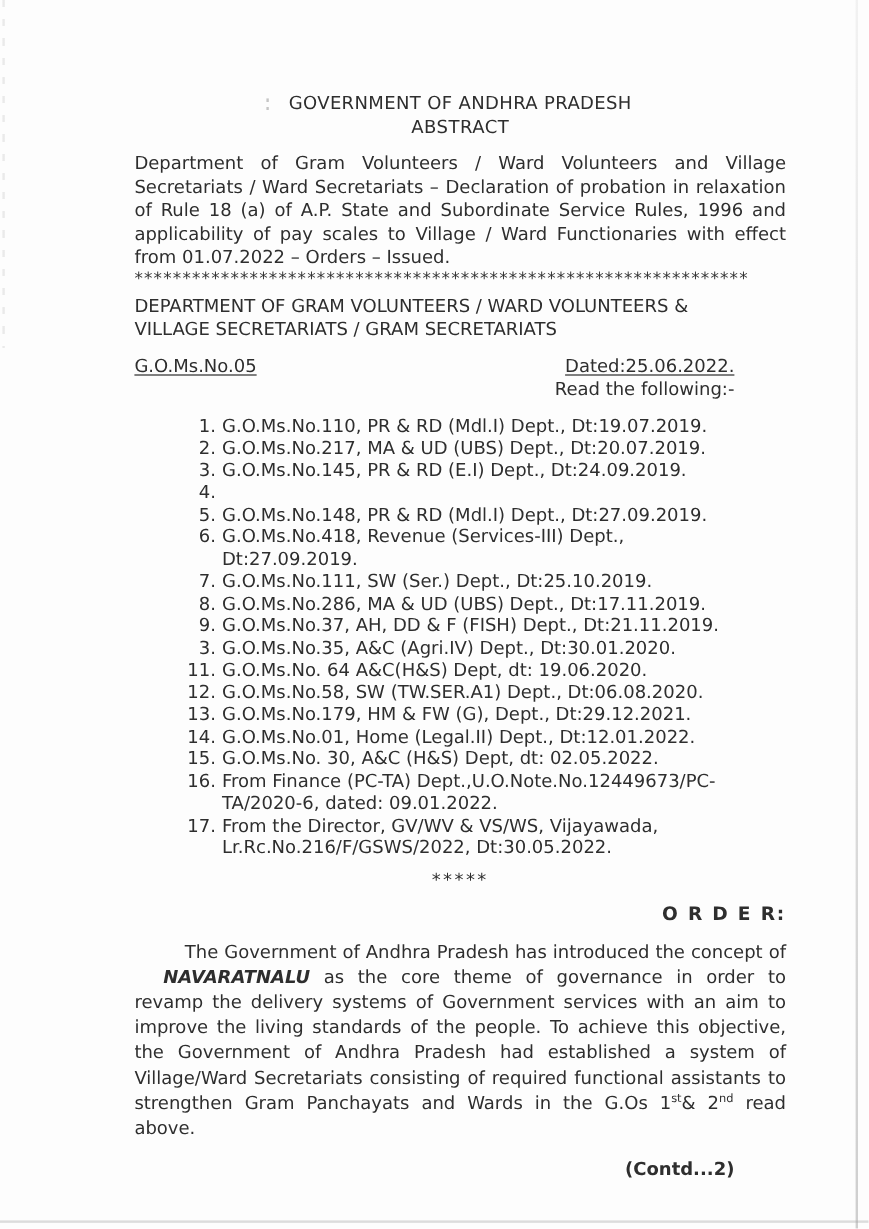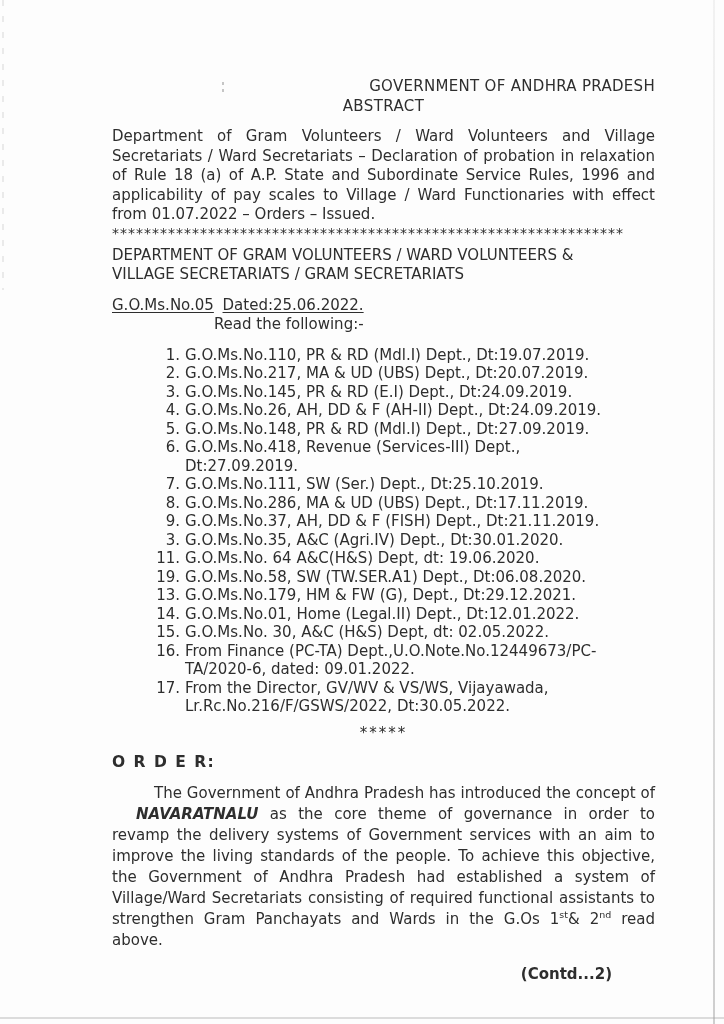--- a/index.html
+++ b/index.html
@@ -17,21 +17,21 @@
     color: #2e2e2e;
     font-size: 15px;
   }
   .content {
     position: absolute;
     left: 112px;
     top: 77px;
     width: 543px;
   }
   .doc-title {
-    text-align: right;
+    text-align: center;
     line-height: 18px;
     letter-spacing: 0.3px;
   }
   .doc-subtitle {
     text-align: center;
     line-height: 18px;
     margin-top: 2px;
     letter-spacing: 0.4px;
   }
   .subject {
@@ -47,20 +47,21 @@
     line-height: 16px;
     letter-spacing: 1px;
     margin-top: 0px;
   }
   .dept-heading {
     line-height: 19px;
   }
   .dept-heading.first { margin-top: 5px; }
   .meta-row {
     display: flex;
+    justify-content: space-between;
     align-items: flex-start;
     margin-top: 12px;
   }
   .go-number {
     text-decoration: underline;
     text-underline-offset: 2px;
   }
   .meta-right {
     text-align: right;
     padding-right: 43px;
@@ -89,20 +90,21 @@
     margin-top: 8px;
     line-height: 18px;
     letter-spacing: 2px;
   }
   .order-heading {
     font-weight: bold;
     margin-top: 10px;
     line-height: 20px;
     font-size: 15.5px;
     letter-spacing: 1.5px;
+    text-align: right;
   }
   .order-paragraph {
     margin: 11px 0 0 0;
     text-align: justify;
     line-height: 21px;
     text-indent: 42px;
   }
   .seg-normal { }
   .seg-bold-italic {
     font-weight: bold;
@@ -201,23 +203,20 @@
           </div>
         </li>
         <li class="ref-row">
           <div class="ref-num">3.</div>
           <div class="ref-lines">
             <div>G.O.Ms.No.145, PR &amp; RD (E.I) Dept., Dt:24.09.2019.</div>
           </div>
         </li>
         <li class="ref-row">
           <div class="ref-num">4.</div>
-          <div class="ref-lines">
-            <div>G.O.Ms.No.26, AH, DD &amp; F (AH-II) Dept., Dt:24.09.2019.</div>
-          </div>
         </li>
         <li class="ref-row">
           <div class="ref-num">5.</div>
           <div class="ref-lines">
             <div>G.O.Ms.No.148, PR &amp; RD (Mdl.I) Dept., Dt:27.09.2019.</div>
           </div>
         </li>
         <li class="ref-row">
           <div class="ref-num">6.</div>
           <div class="ref-lines">
@@ -249,21 +248,21 @@
             <div>G.O.Ms.No.35, A&amp;C (Agri.IV) Dept., Dt:30.01.2020.</div>
           </div>
         </li>
         <li class="ref-row">
           <div class="ref-num">11.</div>
           <div class="ref-lines">
             <div>G.O.Ms.No. 64 A&amp;C(H&amp;S) Dept, dt: 19.06.2020.</div>
           </div>
         </li>
         <li class="ref-row">
-          <div class="ref-num">19.</div>
+          <div class="ref-num">12.</div>
           <div class="ref-lines">
             <div>G.O.Ms.No.58, SW (TW.SER.A1) Dept., Dt:06.08.2020.</div>
           </div>
         </li>
         <li class="ref-row">
           <div class="ref-num">13.</div>
           <div class="ref-lines">
             <div>G.O.Ms.No.179, HM &amp; FW (G), Dept., Dt:29.12.2021.</div>
           </div>
         </li>

